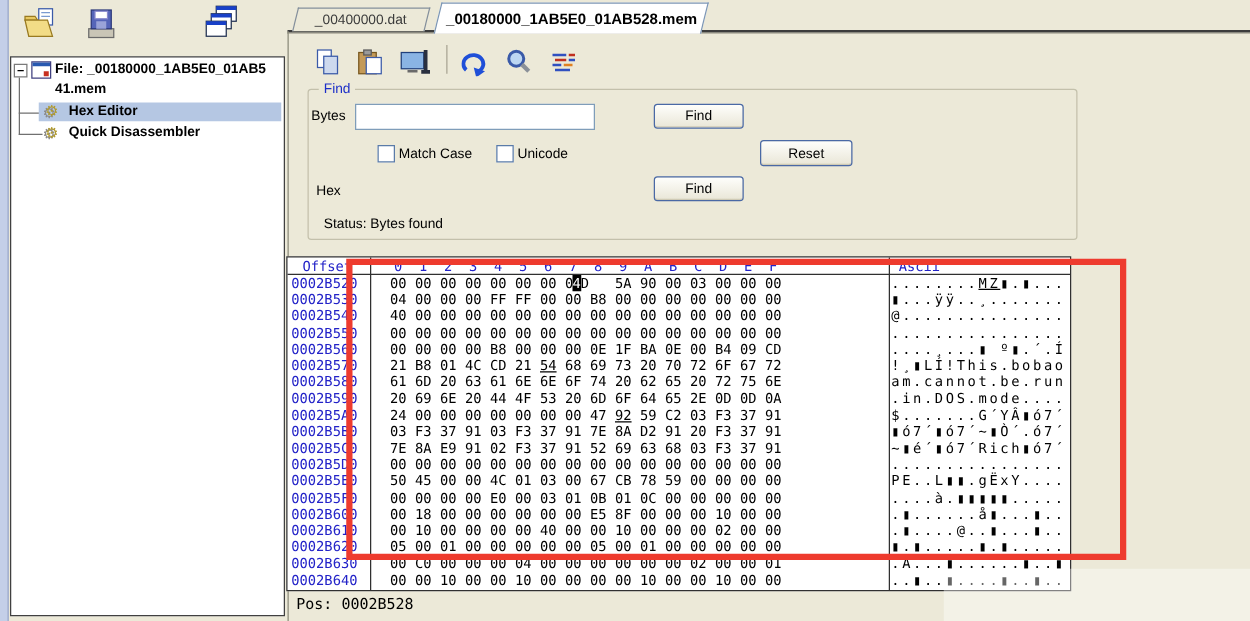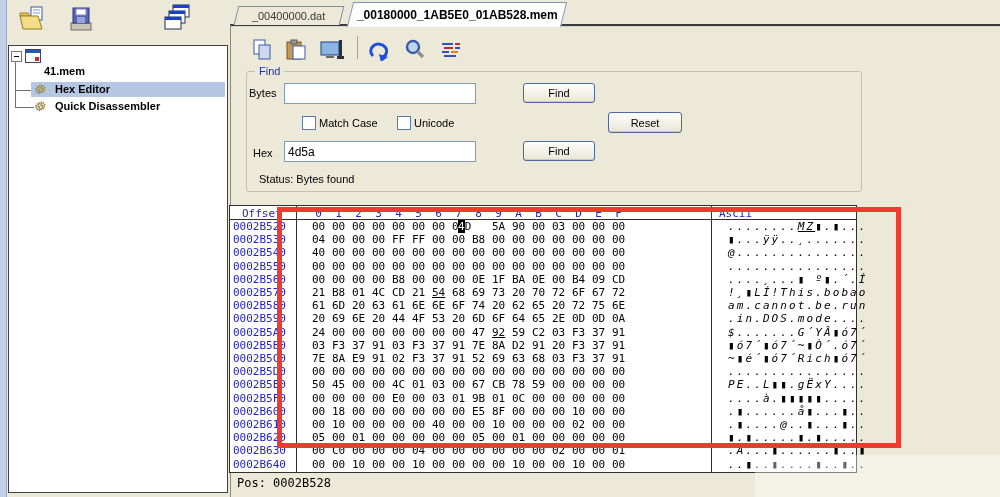--- a/index.html
+++ b/index.html
@@ -54,21 +54,21 @@
   .xp-check{position:absolute;width:12px;height:12px;background:#fff;border:1px solid #5a7ba8;}
 
   
   .hextbl{left:229px;top:205px;width:626px;height:266px;background:#fff;border:1px solid #303030;font-size:11px;}
   .hx-vline{position:absolute;top:0;height:100%;width:1px;background:#303030;}
   .hx-hline{position:absolute;left:0;top:13px;width:100%;height:1px;background:#303030;}
   .hx-head span{position:absolute;top:1px;color:#2323c8;font-family:"DejaVu Sans Mono",monospace;}
   .hx-row{position:absolute;left:0;width:100%;height:13px;}
   .hx-off{position:absolute;left:3px;color:#2323c8;font-family:"DejaVu Sans Mono",monospace;}
   .hx-byte{position:absolute;width:20px;font-family:"DejaVu Sans Mono",monospace;}
-  .hx-ascii{position:absolute;left:498px;letter-spacing:2.1px;font-family:"DejaVu Sans Mono",monospace;white-space:pre;font-style:italic;}
+  .hx-ascii{position:absolute;left:483px;letter-spacing:2.1px;font-family:"DejaVu Sans Mono",monospace;white-space:pre;}
   .nib-hl{background:#000;color:#fff;}
   .mz{text-decoration:underline;}
 
   
   .pos{left:237px;top:476px;font-size:12px;}
   .wm-band{left:755px;top:455px;width:245px;height:42px;background:rgba(255,255,255,0.40);}
   .wm{left:812px;top:471px;font-size:15px;font-weight:bold;color:#94928a;text-shadow:1px 1px 0 #fff;white-space:nowrap;}
   .ann{left:277px;top:207px;width:624px;height:241px;border:5px solid #ee3b2e;box-sizing:border-box;z-index:9;}
 </style>
 </head>
@@ -120,20 +120,21 @@
     <div class="abs tline" style="left:6px;top:14px;width:1px;height:48px;"></div>
     <div class="abs tline" style="left:6px;top:44px;width:19px;height:1px;"></div>
     <div class="abs tline" style="left:6px;top:61px;width:19px;height:1px;"></div>
     <div class="abs expand-box" style="left:2px;top:5px;">
         <i></i>
       </div>
     <div class="abs file-ico" style="left:16px;top:3px;">
         <i></i>
         <u></u>
       </div>
+    <div class="abs lbl" style="left:35px;top:3px;width:182px;overflow:hidden;">File: _00180000_1AB5E0_01AB5</div>
     <div class="abs lbl" style="left:35px;top:19px;">41.mem</div>
 
     <div class="abs tree-hl" style="left:22px;top:36px;width:194px;height:15px;">
       <span class="abs gear" style="left:5px;top:1px;">⚙</span>
       <span class="abs lbl" style="left:24px;top:1px;">Hex Editor</span>
     </div>
     <div class="abs" style="left:22px;top:53px;width:194px;height:15px;">
       <span class="abs gear" style="left:5px;top:1px;">⚙</span>
       <span class="abs lbl" style="left:24px;top:1px;">Quick Disassembler</span>
     </div>
@@ -189,21 +190,20 @@
     <span class="title">Find</span>
     <span class="abs flabel" style="left:2px;top:15px;">Bytes</span>
     <input class="xp-input" style="left: 37px; top: 11px; width: 184px; height: 19px;" value="">
     <button class="xp-btn" style="left:276px;top:11px;width:72px;height:20px;">Find</button>
     <div class="xp-check" style="left:55px;top:44px;"></div>
     <span class="abs flabel" style="left:72px;top:45px;">Match Case</span>
     <div class="xp-check" style="left:150px;top:44px;"></div>
     <span class="abs flabel" style="left:167px;top:45px;">Unicode</span>
     <button class="xp-btn" style="left:361px;top:40px;width:74px;height:21px;">Reset</button>
     <span class="abs flabel" style="left:6px;top:75px;">Hex</span>
-    <input class="xp-input" style="left: 37px; top: 69px; width: 184px; height: 19px;" value="4d5a">
     <button class="xp-btn" style="left:276px;top:69px;width:72px;height:20px;">Find</button>
     <span class="abs flabel" style="left:12px;top:101px;">Status: Bytes found</span>
   </div>
 
   <div class="abs hextbl" id="hexTbl">
     <div class="hx-vline" style="left:66px;"></div>
     <div class="hx-vline" style="left:481px;"></div>
     <div class="hx-hline"></div>
     <div class="hx-head" id="hxHead">
       <span style="left:12px;">Offset</span>
@@ -489,21 +489,21 @@
         <div class="hx-row" style="top: 185.6px;">
           <span class="hx-off">0002B5F0</span>
           <span class="hx-byte" style="left: 82px;">00</span>
           <span class="hx-byte" style="left: 102px;">00</span>
           <span class="hx-byte" style="left: 122px;">00</span>
           <span class="hx-byte" style="left: 142px;">00</span>
           <span class="hx-byte" style="left: 162px;">E0</span>
           <span class="hx-byte" style="left: 182px;">00</span>
           <span class="hx-byte" style="left: 202px;">03</span>
           <span class="hx-byte" style="left: 222px;">01</span>
-          <span class="hx-byte" style="left: 242px;">9B</span>
+          <span class="hx-byte" style="left: 242px;">0B</span>
           <span class="hx-byte" style="left: 262px;">01</span>
           <span class="hx-byte" style="left: 282px;">0C</span>
           <span class="hx-byte" style="left: 302px;">00</span>
           <span class="hx-byte" style="left: 322px;">00</span>
           <span class="hx-byte" style="left: 342px;">00</span>
           <span class="hx-byte" style="left: 362px;">00</span>
           <span class="hx-byte" style="left: 382px;">00</span>
           <span class="hx-ascii">....à.▮▮▮▮▮.....</span>
         </div>
         <div class="hx-row" style="top: 198.8px;">

